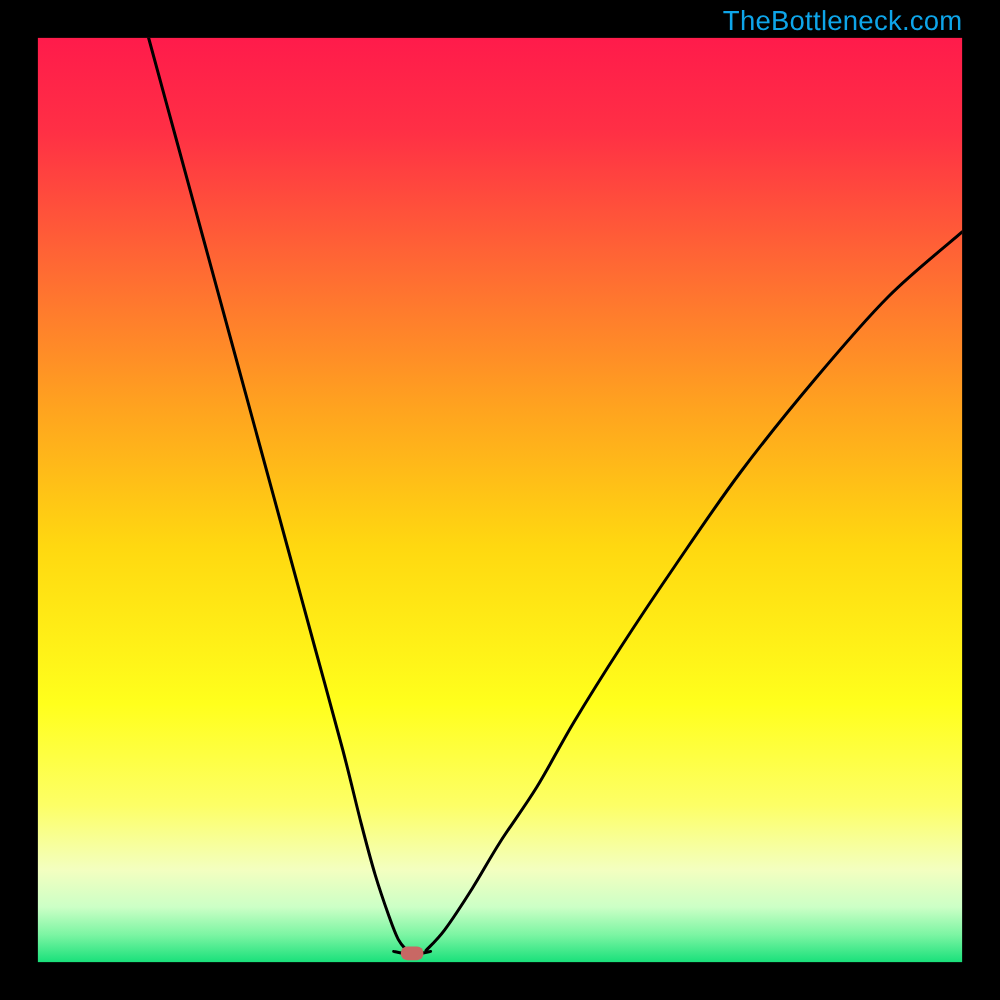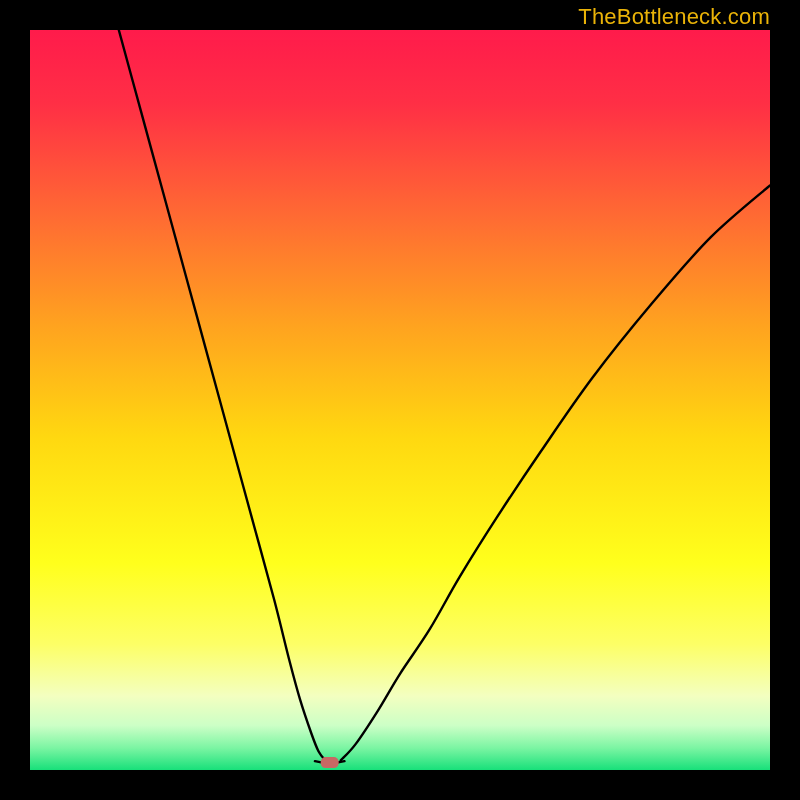--- a/index.html
+++ b/index.html
@@ -22,21 +22,21 @@
     left: 30px;
     top: 30px;
     width: 740px;
     height: 740px;
     overflow: hidden;
   }
   .watermark {
     position: absolute;
     top: 4px;
     right: 30px;
-    color: #eab308;
+    color: #0ea5e9;
     font-size: 22px;
     font-weight: 500;
     letter-spacing: 0.2px;
     font-family: Arial, Helvetica, sans-serif;
   }
   svg { display: block; }
   .curve {
     fill: none;
     stroke: #000;
     stroke-width: 2.4;

